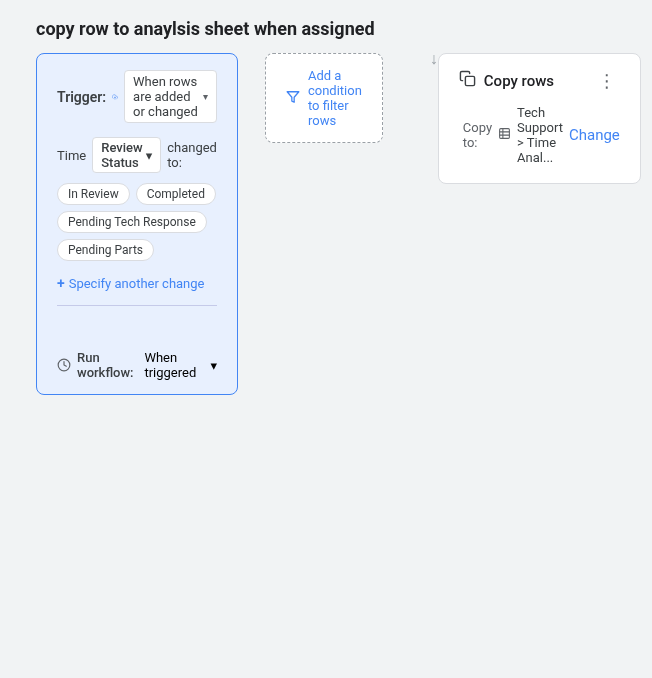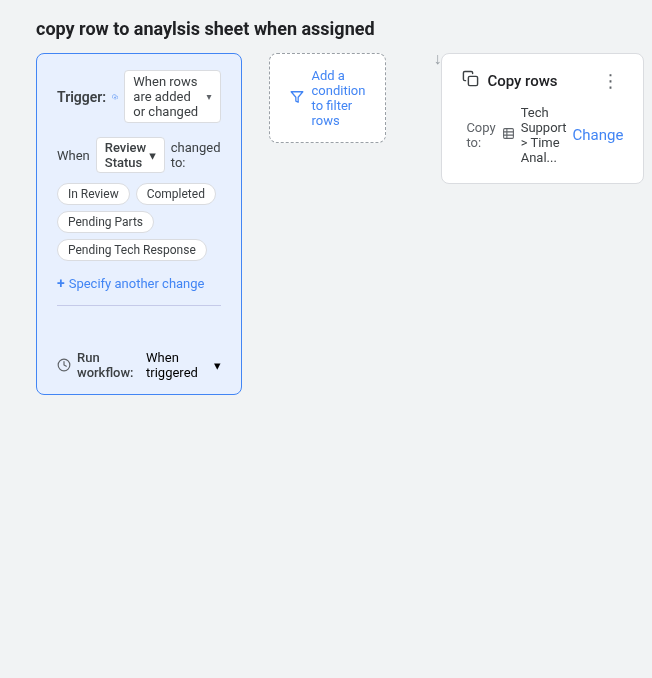--- a/index.html
+++ b/index.html
@@ -316,33 +316,33 @@
         <line x1="12" y1="12" x2="12" y2="21"></line>
         <path d="M20.39 18.39A5 5 0 0 0 18 9h-1.26A8 8 0 1 0 3 16.3"></path>
       </svg>
       <div class="trigger-dropdown">
         <span>When rows are added or changed</span>
         <span class="chevron">▾</span>
       </div>
     </div>
 
     <div class="when-row">
-      <span>When</span>
+      <span>Time</span>
       <div class="field-dropdown">
         <span>Review Status</span>
         <span class="chevron">▾</span>
       </div>
       <span class="changes-to">changed to:</span>
     </div>
 
     <div class="tags-row">
       <span class="tag">In Review</span>
       <span class="tag">Completed</span>
+      <span class="tag">Pending Tech Response</span>
       <span class="tag">Pending Parts</span>
-      <span class="tag">Pending Tech Response</span>
     </div>
 
     <div class="specify-another">
       <span class="plus">+</span>
       <span>Specify another change</span>
     </div>
 
     <hr class="divider">
 
     <div class="run-row">

